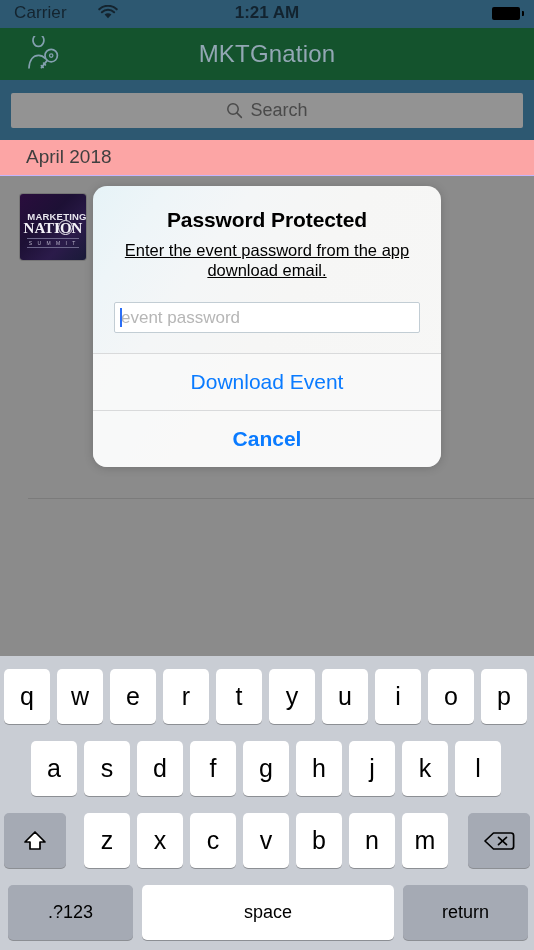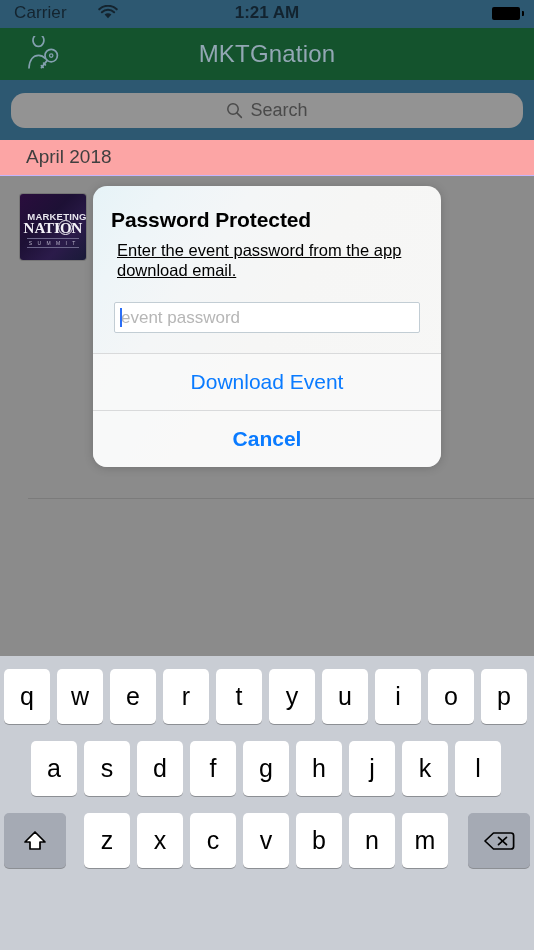--- a/index.html
+++ b/index.html
@@ -101,21 +101,21 @@
     background: #2d5871;
     border-top: 1px solid #3b6舒;
     z-index: 8;
   }
   .search-field {
     position: absolute;
     left: 11px; top: 13px;
     width: 512px;
     height: 35px;
     background: #939393;
-    border-radius: 14px;
+    border-radius: 2px;
     display: flex;
     align-items: center;
     justify-content: center;
     cursor: text;
   }
   .search-inner {
     display: flex;
     align-items: center;
     gap: 7px;
   }
@@ -222,20 +222,21 @@
     background: linear-gradient(125deg,
         #e6f3f7 0%,
         #eef5f8 14%,
         #f4f6f7 30%,
         #f6f6f5 50%,
         #f7f7f6 100%);
     box-shadow: 0 1px 10px rgba(0,0,0,0.18);
   }
   .dialog-body {
     padding: 22px 18px 20px 18px;
+    text-align: center;
   }
   .dialog-title {
     font-size: 21px;
     font-weight: bold;
     color: #000;
     letter-spacing: -0.1px;
     margin-bottom: 8px;
   }
   .dialog-message {
     font-size: 16.5px;
@@ -445,16 +446,21 @@
         <span>
           <svg width="32" height="24" viewBox="0 0 32 24" class="kb-icon">
             <path d="M10.5 4 L28 4 A2.6 2.6 0 0 1 30.6 6.6 L30.6 17.4 A2.6 2.6 0 0 1 28 20 L10.5 20 L2 12 Z" fill="none" stroke="#000" stroke-width="1.7" stroke-linejoin="round"></path>
             <line x1="15.5" y1="8.4" x2="23.5" y2="15.6" stroke="#000" stroke-width="1.7" stroke-linecap="round"></line>
             <line x1="23.5" y1="8.4" x2="15.5" y2="15.6" stroke="#000" stroke-width="1.7" stroke-linecap="round"></line>
           </svg>
         </span>
       </div>
     </div>
 
+    <div class="kb-row kb-row-4">
+      <div class="key dark wide-fn" style="left:8px;width:125px">.?123</div>
+      <div class="key wide-fn" style="left:142px;width:252px">space</div>
+      <div class="key dark wide-fn" style="left:403px;width:125px">return</div>
+    </div>
 
   </div>
 
 </div>
 
 </body></html>

